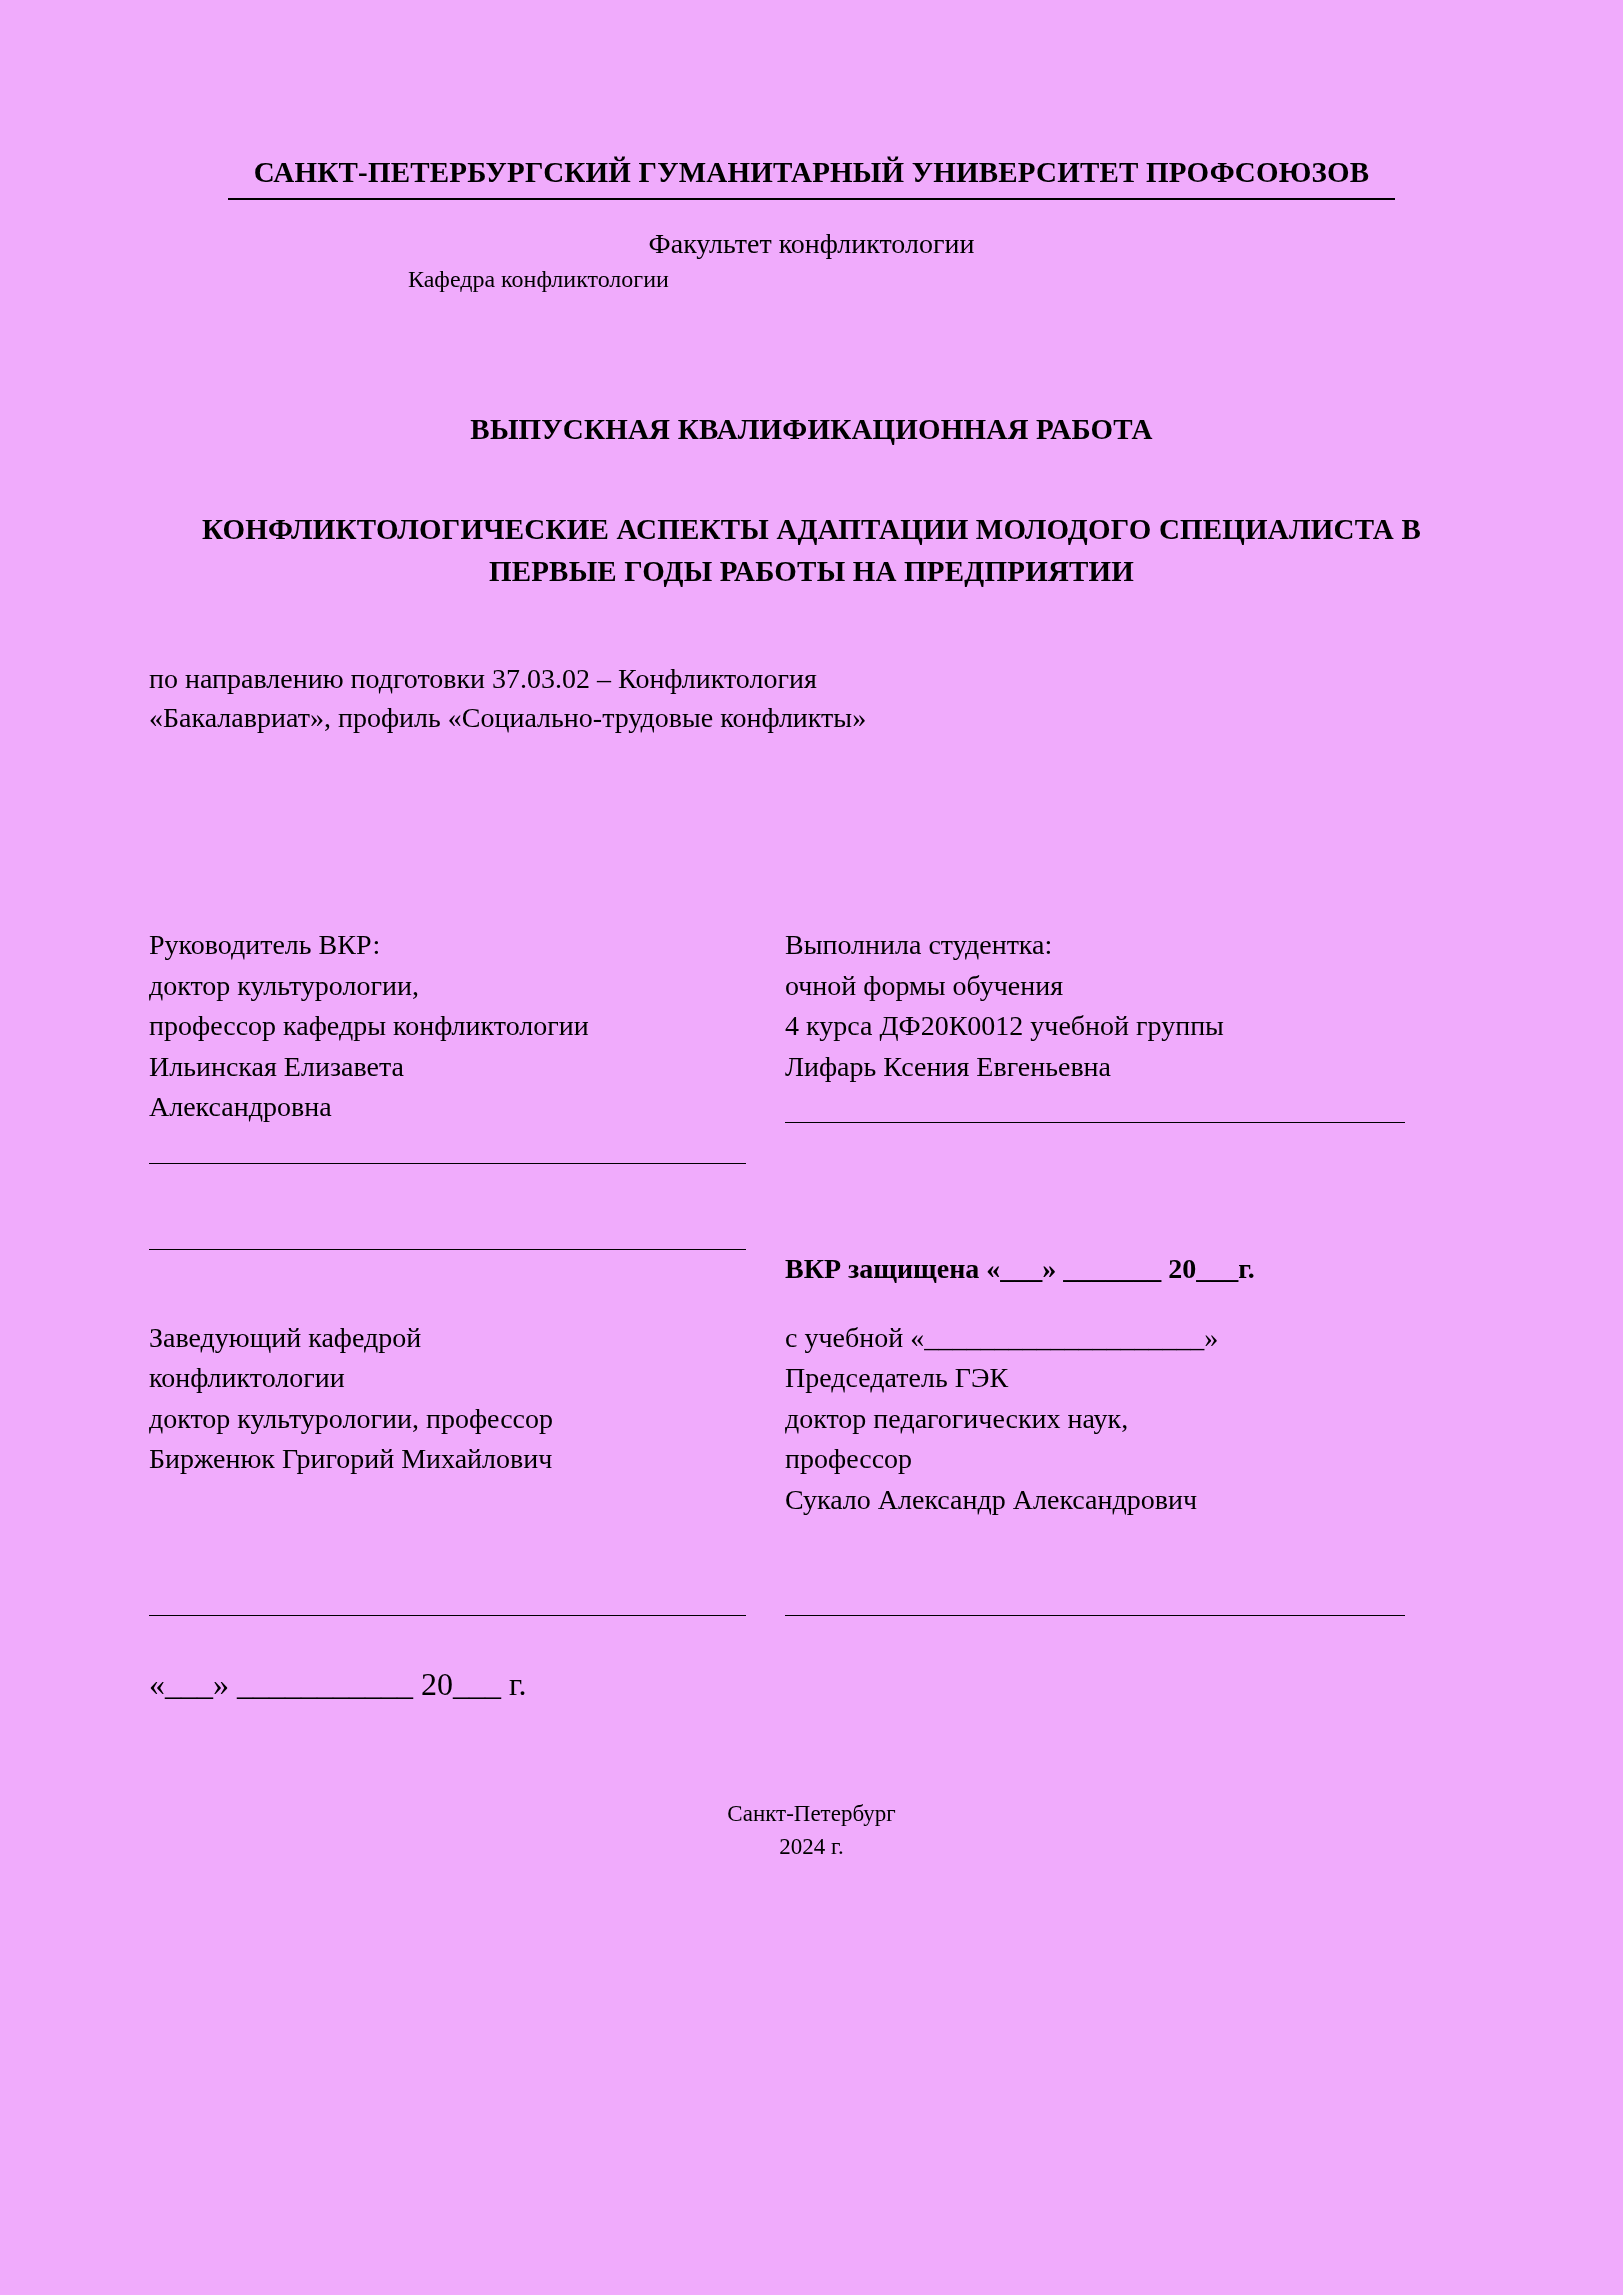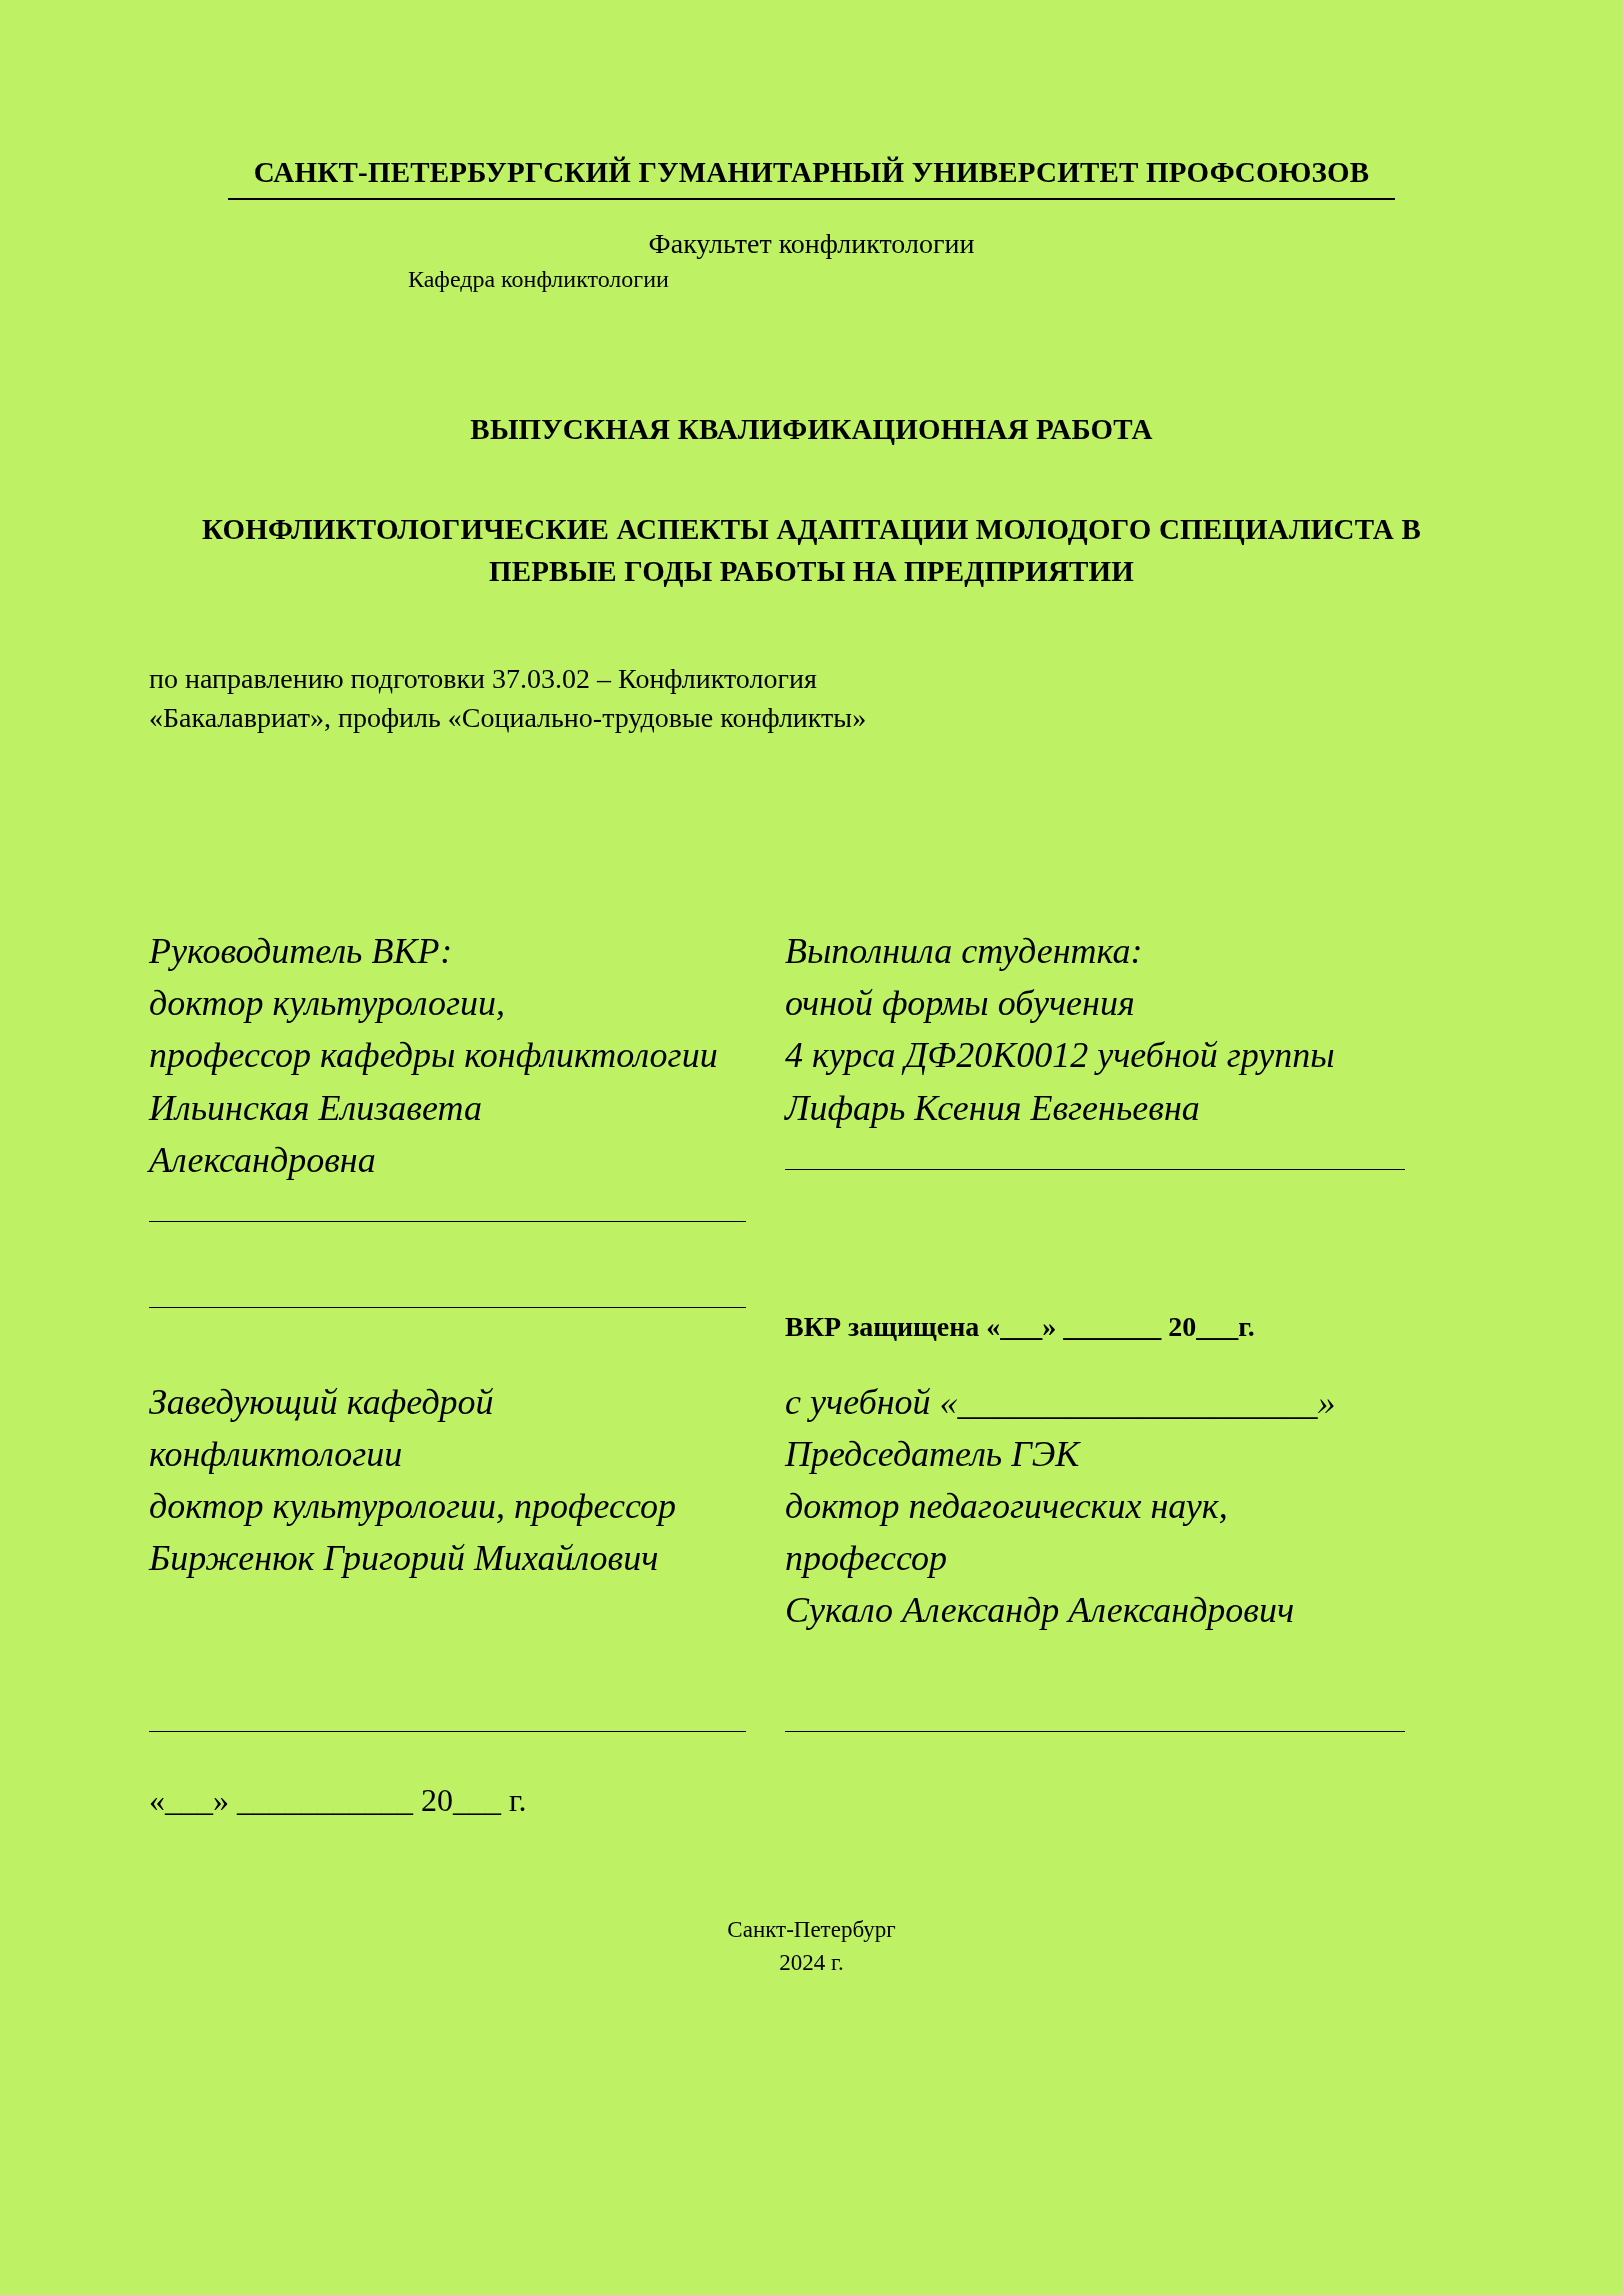--- a/index.html
+++ b/index.html
@@ -10,21 +10,21 @@
   body {
     font-family: "Liberation Serif", "DejaVu Serif", serif;
     color: #000000;
   }
   .page {
     width: 1623px;
     height: 2295px;
     box-sizing: border-box;
     padding: 154px 149px 47px 149px;
     position: relative;
-    background: #bef264;
+    background: #f0abfc;
   }
 
   
   .university {
     text-align: center;
     font-weight: bold;
     font-size: 29px;
     letter-spacing: 0.2px;
     line-height: 1.25;
     padding-bottom: 7.9px;
@@ -81,23 +81,22 @@
   .col-left {
     width: 48%;
     padding-right: 11px;
     box-sizing: border-box;
   }
   .col-right {
     width: 52%;
     box-sizing: border-box;
   }
   .line-text {
-    font-size: 36px;
+    font-size: 28px;
     line-height: 1.45;
-    font-style: italic;
   }
   .rule {
     border-bottom: 1.6px solid #000;
     height: 0;
   }
   .rule-left {
     width: 597px;
     margin-top: 35px;
   }
   .rule-right {

